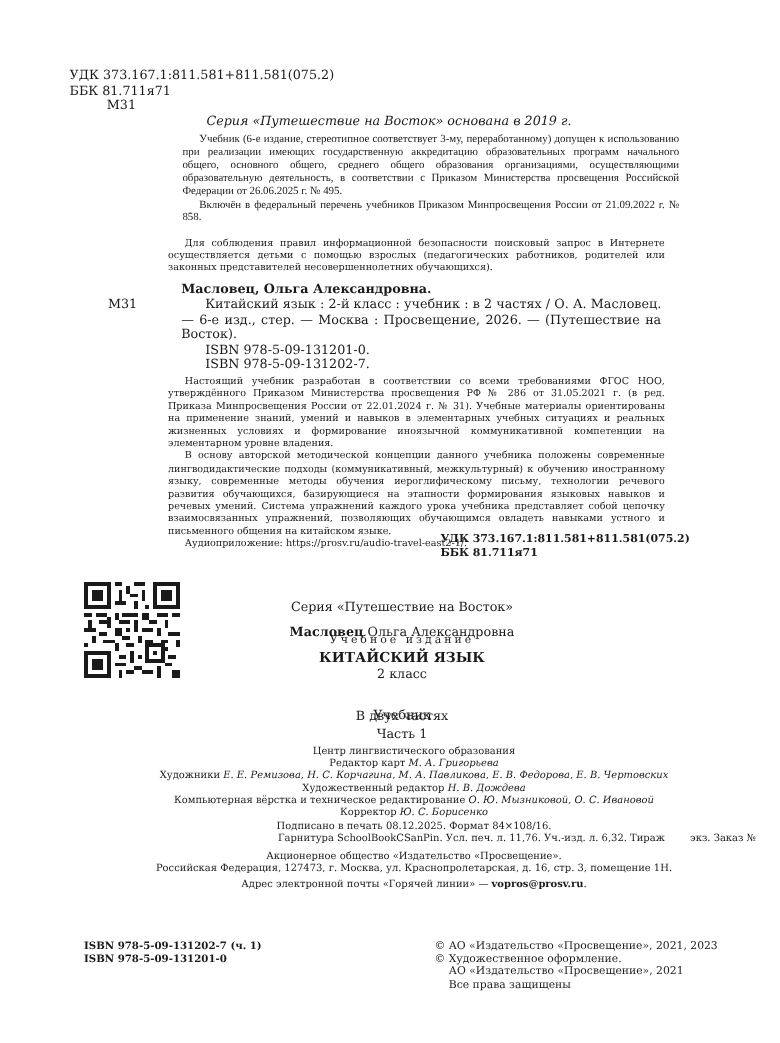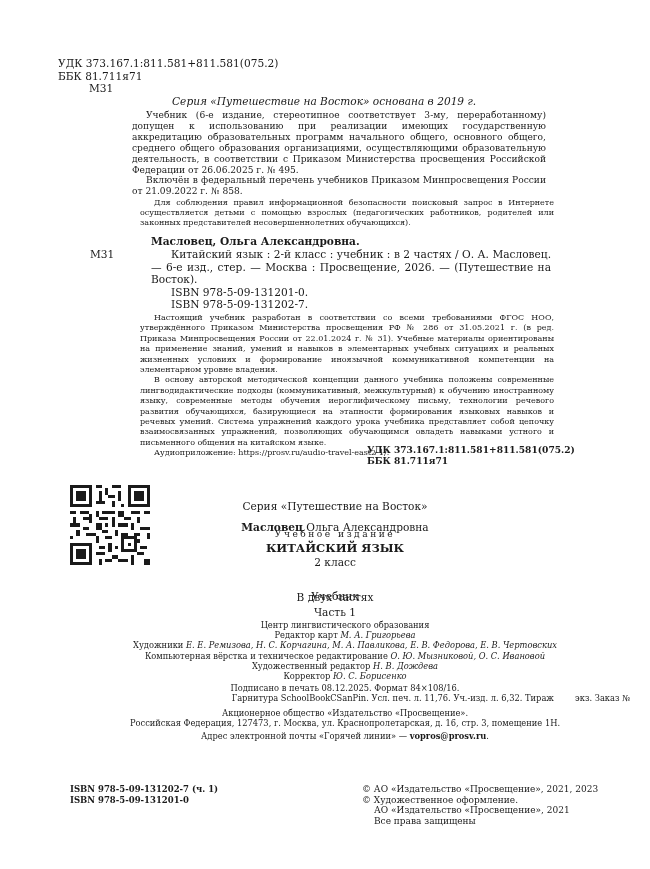--- a/index.html
+++ b/index.html
@@ -21,21 +21,21 @@
 <body>
 
 <div class="abs t" style="left:58px;top:57px;">
   <div>УДК 373.167.1:811.581+811.581(075.2)</div>
   <div>ББК 81.711я71</div>
   <div style="padding-left:31px;">М31</div>
 </div>
 
 <div class="abs t i" style="left:172px;top:95px;">Серия «Путешествие на Восток» основана в 2019 г.</div>
 
-<div class="abs s j" style="left:132px;top:110px;width:414px;">
+<div class="abs s j" style="left:152px;top:110px;width:414px;font-family:Liberation Serif, serif;">
   <p class="ind">Учебник (6-е издание, стереотипное соответствует 3-му, переработанному) допущен к использованию при реализации имеющих государственную аккредитацию образовательных программ начального общего, основного общего, среднего общего образования организациями, осуществляющими образовательную деятельность, в соответствии с Приказом Министерства просвещения Российской Федерации от 26.06.2025 г. № 495.</p>
   <p class="ind">Включён в федеральный перечень учебников Приказом Минпросвещения России от 21.09.2022 г. № 858.</p>
 </div>
 
 <div class="abs j" style="left:140px;top:198px;width:414px;font-size:8px;line-height:10px;">
   <p class="ind">Для соблюдения правил информационной безопасности поисковый запрос в Интернете осуществляется детьми с помощью взрослых (педагогических работников, родителей или законных представителей несовершеннолетних обучающихся).</p>
 </div>
 
 <div class="abs t b" style="left:151px;top:235px;">Масловец, Ольга Александровна.</div>
 <div class="abs t" style="left:90px;top:248px;">М31</div>
@@ -143,26 +143,26 @@
   <div>Центр лингвистического образования</div>
   <div>
     <span>Редактор карт</span>
     <span class="i">М. А. Григорьева</span>
   </div>
   <div>
     <span>Художники</span>
     <span class="i">Е. Е. Ремизова, Н. С. Корчагина, М. А. Павликова, Е. В. Федорова, Е. В. Чертовских</span>
   </div>
   <div>
+    <span>Художественный редактор</span>
+    <span class="i">Н. В. Дождева</span>
+  </div>
+  <div>
     <span>Компьютерная вёрстка и техническое редактирование</span>
     <span class="i">О. Ю. Мызниковой, О. С. Ивановой</span>
-  </div>
-  <div>
-    <span>Художественный редактор</span>
-    <span class="i">Н. В. Дождева</span>
   </div>
   <div>
     <span>Корректор</span>
     <span class="i">Ю. С. Борисенко</span>
   </div>
   <div style="margin-top:2px;">Подписано в печать 08.12.2025. Формат 84×108/16.</div>
   <div style="white-space:pre;text-align:right;">Гарнитура SchoolBookCSanPin. Усл. печ. л. 11,76. Уч.-изд. л. 6,32. Тираж        экз. Заказ №</div>
   <div style="margin-top:4px;">Акционерное общество «Издательство «Просвещение».</div>
   <div>Российская Федерация, 127473, г. Москва, ул. Краснопролетарская, д. 16, стр. 3, помещение 1Н.</div>
   <div style="margin-top:3px;">

